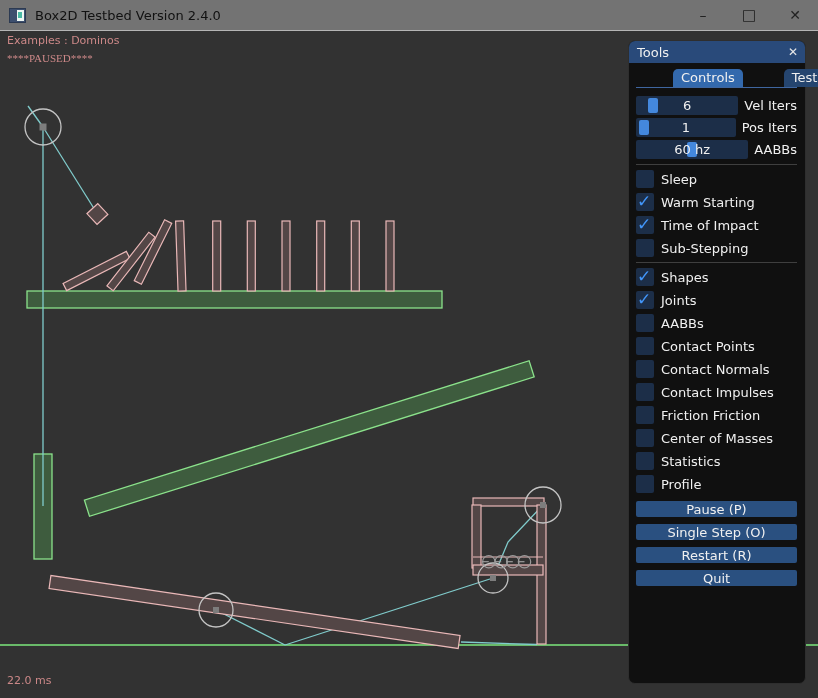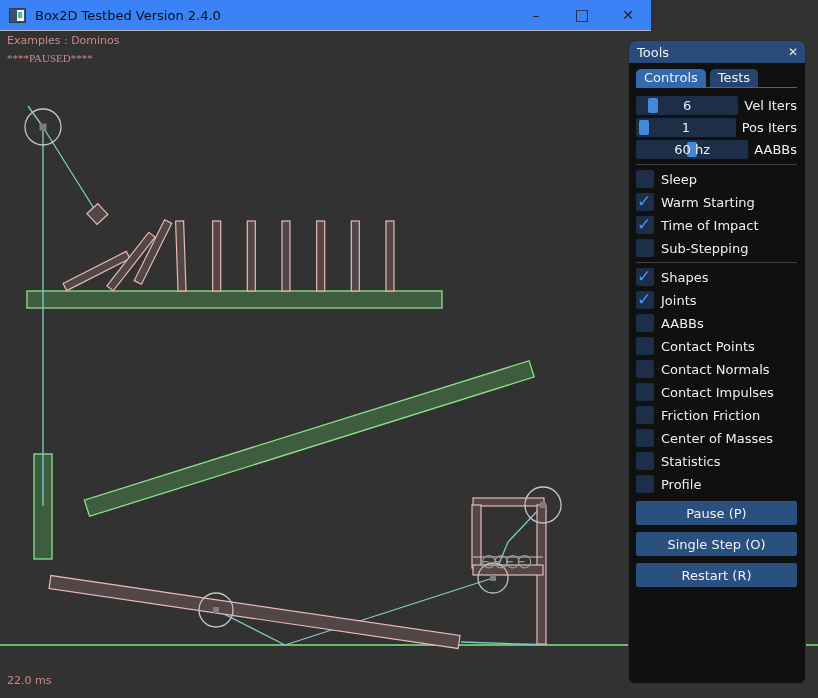--- a/index.html
+++ b/index.html
@@ -3,22 +3,22 @@
 <meta charset="utf-8">
 <style>
   html,body{margin:0;padding:0;}
   body{
     width:818px;height:698px;position:relative;overflow:hidden;
     font-family:"DejaVu Sans","Liberation Sans",sans-serif;
     background:var(--canvas_bg,#323232);
   }
   
   .titlebar{
-    position:absolute;left:0;top:0;width:651px;height:31px;
-    background:#3b82f6;border-bottom:1px solid #b5b5b5;box-sizing:border-box;
+    position:absolute;left:0;top:0;width:818px;height:31px;
+    background:#737373;border-bottom:1px solid #b5b5b5;box-sizing:border-box;
     display:flex;align-items:center;z-index:30;
   }
   .app-icon{width:15px;height:13px;margin-left:9px;position:relative;
     background:#3d4f6e;border:1px solid #2c3a52;}
   .app-icon .pane{position:absolute;right:1px;top:1px;bottom:1px;width:7px;background:#eef7f3;}
   .app-icon .pane i{position:absolute;left:1px;top:2px;width:4px;height:6px;background:#49b9a4;display:block;}
   .win-title{font-size:13px;color:#111;margin-left:9px;}
   .win-controls{margin-left:auto;display:flex;height:100%;}
   .win-btn{width:46px;height:100%;display:flex;align-items:center;justify-content:center;
     font-size:14px;color:#222;cursor:default;}
@@ -34,35 +34,35 @@
     position:absolute;left:628px;top:40px;width:178px;height:644px;z-index:20;
     background:var(--panel_bg,#101010);border:1px solid #2e2e2e;box-sizing:border-box;
     border-radius:7px;color:#f0f0f0;font-size:13px;
   }
   .panel-titlebar{height:22px;background:var(--titlebar_blue,#294a7a);
     border-radius:6px 6px 0 0;display:flex;align-items:center;gap:13px;}
   .panel-titlebar .ttl{margin-left:8px;}
   .panel-close{margin-left:auto;margin-right:7px;font-size:12px;color:#e8e8e8;cursor:default;}
   .panel-body{padding:6px 8px 0 7px;}
   .tabbar{display:flex;gap:4px;border-bottom:1px solid #3f66a0;padding-bottom:0;}
-  .tab{height:18px;line-height:18px;padding:0 8px;border-radius:5px 5px 0 0;cursor:default;}
+  .tab{height:18px;line-height:18px;padding:0 8px;border-radius:5px 5px 0 0;cursor:default;margin-left:37px;}
   .tab.active{background:var(--tab_active,#3369ad);}
   .tab.inactive{background:var(--tab_inactive,#25456f);}
   .slider-row{display:flex;align-items:center;margin-top:3px;height:19px;}
   .slider-track{position:relative;width:115px;height:19px;background:var(--frame_bg,#1c2e48);border-radius:2px;}
   .slider-grab{position:absolute;top:2px;width:10px;height:15px;background:var(--slider_grab,#3d85e0);border-radius:2px;}
   .slider-value{position:absolute;left:0;top:0;width:100%;height:100%;
     display:flex;align-items:center;justify-content:center;z-index:2;}
   .row-label{margin-left:6px;white-space:nowrap;}
   .separator{height:1px;background:#3f3f3f;margin:5px 0;}
   .check-row{display:flex;align-items:center;margin-bottom:5px;height:18px;}
   .check-box{position:relative;width:18px;height:18px;background:var(--frame_bg,#1c2e48);border-radius:2px;}
   .check-mark{position:absolute;left:1px;top:-2px;font-size:17px;font-weight:bold;color:var(--checkmark,#4296fa);}
   .check-label{margin-left:7px;}
-  .panel-button{height:24px;background:var(--button_blue,#2a5080);border-radius:2px;
+  .panel-button{height:16px;background:var(--button_blue,#2a5080);border-radius:2px;
     display:flex;align-items:center;justify-content:center;margin-bottom:7px;cursor:default;}
   .mt8{margin-top:8px;}
 </style>
 </head>
 <body>
 
 <svg id="scene-svg" width="818" height="698" viewBox="0 0 818 698">
 
   <line x1="0" y1="645" x2="818" y2="645" stroke="var(--ground_green)" stroke-width="1.5"></line>
 
@@ -266,15 +266,16 @@
         </div>
         <div class="check-row">
           <div class="check-box"></div>
           <span class="check-label">Profile</span>
         </div>
       </div>
     <div id="buttons" class="mt8">
         <div class="panel-button">Pause (P)</div>
         <div class="panel-button">Single Step (O)</div>
         <div class="panel-button">Restart (R)</div>
+        <div class="panel-button">Quit</div>
       </div>
   </div>
 </div>
 
 </body></html>

